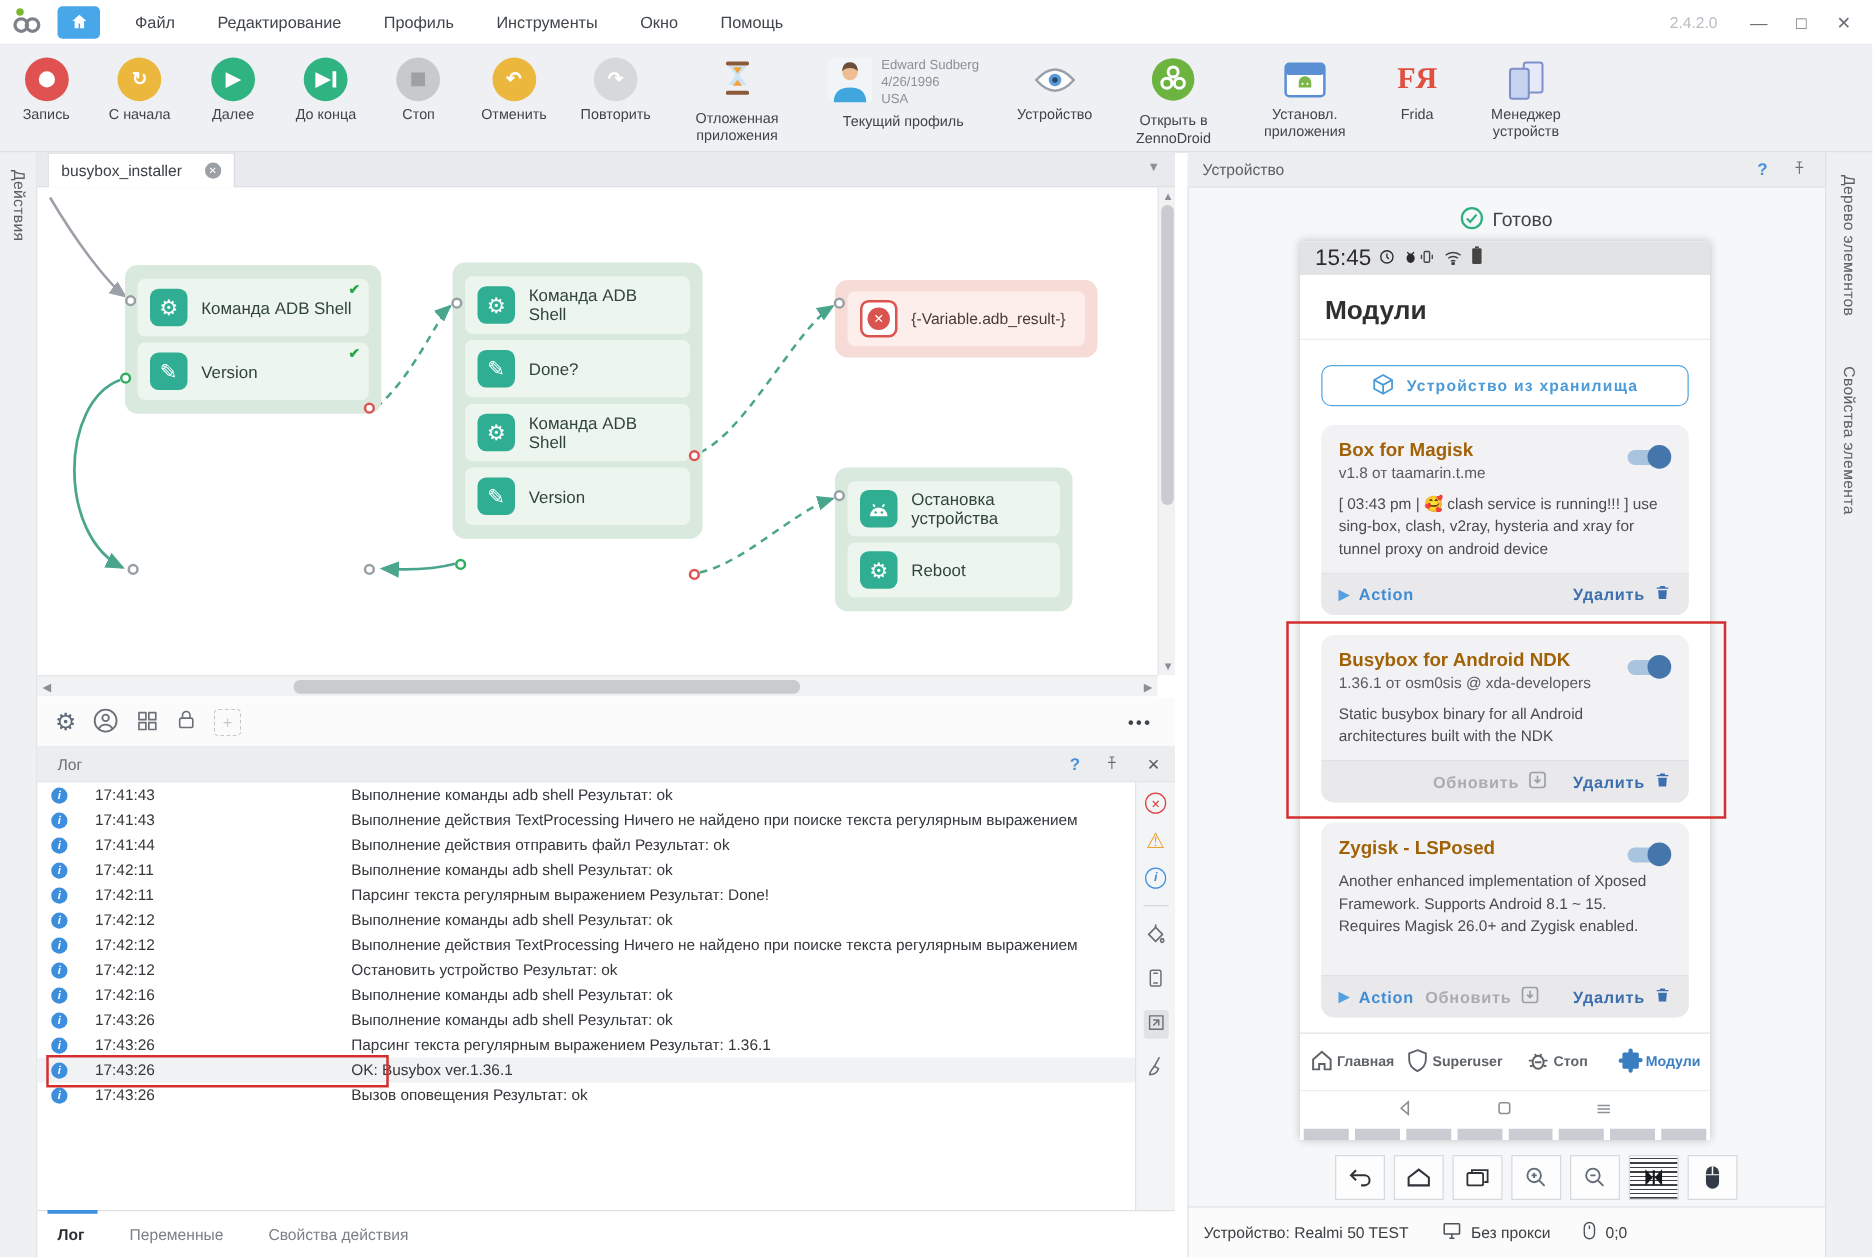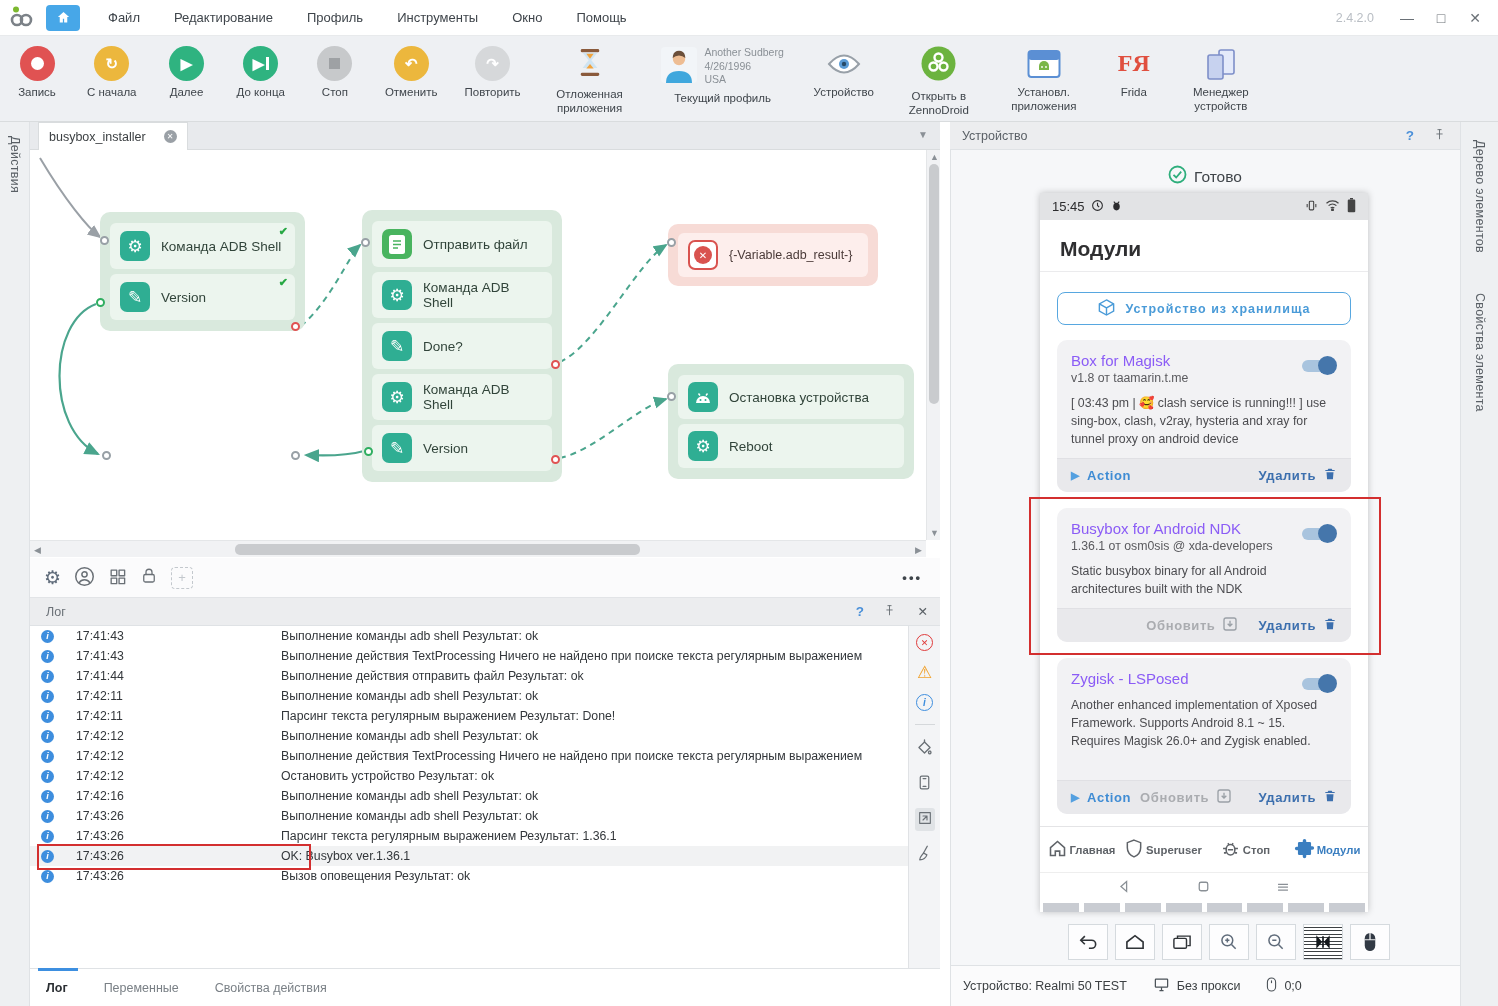--- a/index.html
+++ b/index.html
@@ -47,25 +47,25 @@
 .ltime{width:205px}
 .logcol{left:908px;top:626px;width:32px;height:342px;background:#f3f4f6;border-left:1px solid #e0e2e5;display:flex;flex-direction:column;align-items:center;padding-top:8px;gap:13px}
 .bottabs{left:30px;top:968px;width:910px;height:38px;background:#fff;border-top:1px solid #dfe2e5;display:flex;align-items:center;gap:36px;padding-left:16px;font-size:12.5px;color:#7a8086}
 .bottabs .act{color:#2b2f33}
 .blueline{left:38px;top:968px;width:40px;height:3px;background:#3d8fe0}
 
 .rhead{left:950px;top:122px;width:510px;height:28px;background:#ecedef;border-bottom:1px solid #dfe2e5;display:flex;align-items:center;font-size:12.5px;color:#5a6066;padding-left:12px}
 .rbody{left:950px;top:150px;width:510px;height:815px;background:#f6f7f9;border-left:1px solid #dfe2e5}
 .ready{left:950px;top:165px;width:510px;text-align:center;font-size:15.5px;color:#3f4449}
 .screen{left:1040px;top:193px;width:328px;height:719px;background:#fff;box-shadow:0 0 7px rgba(0,0,0,.22)}
-.sbar{height:27px;background:#e2e3e5;display:flex;align-items:center;justify-content:space-between;padding:0 12px;font-size:13px;color:#2c2c2e}
+.sbar{height:27px;background:#e2e3e5;display:flex;align-items:center;justify-content:flex-start;padding:0 12px;font-size:18px;color:#2c2c2e}
 .mtitle{font-size:21px;font-weight:bold;color:#2f2f31;padding:17px 0 0 20px}
 .installbtn{position:absolute;left:17px;top:99px;width:294px;height:33px;border:1.5px solid #57a7e0;border-radius:8px;display:flex;align-items:center;justify-content:center;gap:9px;color:#4a9bd8;font-weight:bold;font-size:12.5px;letter-spacing:1px}
 .card{position:absolute;left:17px;width:294px;background:#f2f2f4;border-radius:10px;padding:12px 14px}
-.m-title{font-size:15px;font-weight:normal;color:#8b5cf6}
+.m-title{font-size:15px;font-weight:bold;color:#a16207}
 .m-sub{font-size:12.3px;color:#5a5a5e;margin-top:2px;width:220px}
 .m-desc{font-size:12.3px;color:#4c4c50;margin-top:10px;line-height:1.45}
 .ft{position:absolute;left:0;right:0;bottom:0;height:34px;background:#e9e9ec;border-top:1px solid #e0e0e4;border-radius:0 0 10px 10px;display:flex;align-items:center;padding:0 14px;gap:7px;font-size:13px;font-weight:bold;letter-spacing:.6px}
 .blue{color:#3f8cd4}.dblue{color:#3c6fae}.gray{color:#aaacb0}
 .toggle{position:absolute;right:14px;top:16px;width:38px;height:19px}
 .toggle .tr{position:absolute;left:3px;top:3.5px;width:33px;height:12px;border-radius:6px;background:#a9c4de}
 .toggle .th{position:absolute;right:0;top:0;width:19px;height:19px;border-radius:50%;background:#4576ab}
 .mnav{position:absolute;left:0;top:633px;width:328px;height:46px;border-top:1px solid #e4e4e6;display:flex}
 .mnavi{flex:1;display:flex;align-items:center;justify-content:center;gap:2px;font-size:11.3px;color:#5f6368;font-weight:bold}
 .mnavi.act{color:#3a7ec0}
@@ -156,21 +156,21 @@
     </div>
     <div class="tb" style="min-width:128px">
       <span class="f" style="gap:7px">
         <span><svg width="36" height="36">
               <rect width="36" height="36" rx="4" fill="#f2f5f8"></rect>
               <circle cx="18" cy="12" r="6.2" fill="#eebd93"></circle>
               <path d="M5 36q0-12 13-12t13 12z" fill="#3fa7dd"></path>
               <path d="M12 8.5a6.2 6.2 0 0 1 12 0l.3 2.5a9 9 0 0 0-12.6 0z" fill="#6b4f3a"></path>
             </svg></span>
         <span style="text-align:left;font-size:10.5px;color:#8a9096;line-height:1.3">
-          <span style="display:block">Another Sudberg</span>
+          <span style="display:block">Edward Sudberg</span>
           <span style="display:block">4/26/1996</span>
           <span style="display:block">USA</span>
         </span>
       </span>
       <span>Текущий профиль</span>
     </div>
     <div class="tb">
       <span style="height:35px;display:flex;align-items:center">
           <svg width="34" height="22" viewBox="0 0 34 22">
             <path d="M2 11Q17-6 32 11 17 28 2 11Z" fill="#fff" stroke="#98a0a8" stroke-width="2"></path>
@@ -254,29 +254,20 @@
       </div>
       <div class="row">
         <span class="isq teal">✎</span>
         <span>Version</span>
           <span class="chk">✔</span>
       </div>
     </div>
 
     <div class="grp g-green" style="left:332px;top:60px;width:200px">
       <div class="row">
-        <span class="isq grn">
-            <svg width="16" height="19">
-              <rect width="16" height="19" rx="2.5" fill="#fff"></rect>
-              <path d="M4 6h8M4 9.5h8M4 13h5" stroke="#49b45f" stroke-width="1.6"></path>
-            </svg>
-          </span>
-        <span>Отправить файл</span>
-      </div>
-      <div class="row">
         <span class="isq teal">⚙</span>
           <span>Команда ADB Shell</span>
       </div>
       <div class="row">
         <span class="isq teal">✎</span>
           <span>Done?</span>
       </div>
       <div class="row">
         <span class="isq teal">⚙</span>
           <span>Команда ADB Shell</span>
@@ -289,21 +280,21 @@
 
     <div class="grp g-red" style="left:638px;top:74px;width:210px;padding:9px 10px">
       <div class="row err" style="height:44px">
         <span class="errsq">
             <span style="width:18px;height:18px;border-radius:50%;background:#d9534f;color:#fff;font-size:10px;display:flex;align-items:center;justify-content:center">✕</span>
           </span>
         <span style="font-size:12.5px">{-Variable.adb_result-}</span>
       </div>
     </div>
 
-    <div class="grp g-green" style="left:638px;top:214px;width:246px">
+    <div class="grp g-green" style="left:638px;top:224px;width:190px">
       <div class="row" style="height:44px">
         <span class="isq teal">
             <svg width="18" height="14">
               <path d="M2 13a7 7 0 0 1 14 0z" fill="#fff"></path>
               <path d="M4.5 3.5L6 5.5M13.5 3.5L12 5.5" stroke="#fff" stroke-width="1.4"></path>
               <circle cx="6.5" cy="10" r="1" fill="#2fae93"></circle>
               <circle cx="11.5" cy="10" r="1" fill="#2fae93"></circle>
             </svg>
           </span>
         <span>Остановка устройства</span>

